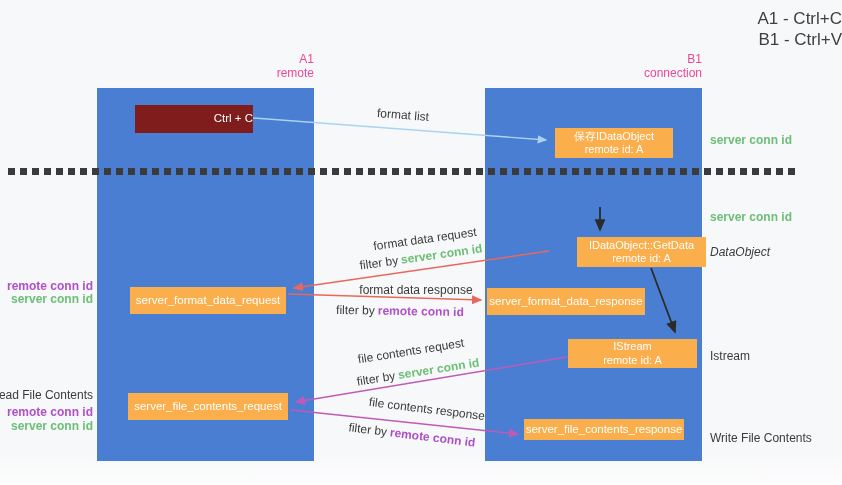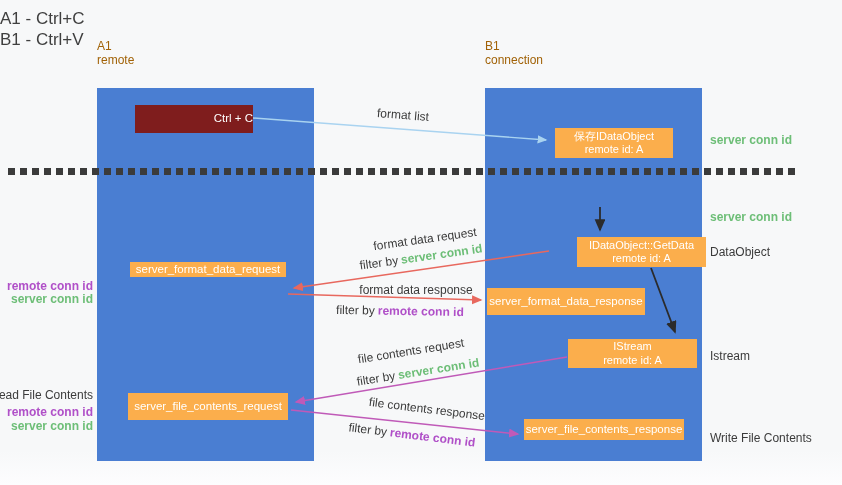--- a/index.html
+++ b/index.html
@@ -6,25 +6,25 @@
   body{
     width:842px;height:485px;
     font-family:"Liberation Sans","DejaVu Sans",sans-serif;
     background:linear-gradient(#f7f8f9 0%, #f7f8f9 93%, #fdfdfe 100%);
     position:relative;overflow:hidden;
     color:#3b3b3b;
   }
   .stage{position:absolute;left:0;top:0;width:842px;height:485px;}
   .title{
     position:absolute;left:0;top:8px;width:842px;
-    text-align:left;font-size:17px;line-height:21px;color:#3f3f3f;
+    text-align:right;font-size:17px;line-height:21px;color:#3f3f3f;
   }
   .col-header{
-    position:absolute;top:39px;width:217px;text-align:left;
-    font-size:12px;line-height:14px;color:#a16207;
+    position:absolute;top:52px;width:217px;text-align:right;
+    font-size:12px;line-height:14px;color:#ec4899;
   }
   .lifeline{
     position:absolute;top:88px;width:217px;height:373px;
     background:#4a7ed2;
   }
   .node{
     position:absolute;display:flex;flex-direction:column;
     align-items:center;justify-content:center;
     color:#fff;font-size:11.5px;line-height:13.5px;text-align:center;
     box-sizing:border-box;
@@ -81,21 +81,21 @@
     <div>保存IDataObject</div>
     <div>remote id: A</div>
   </div>
 
 
   <div class="node orange" style="left:549px;top:237px;width:129px;height:30px;font-size:11px;margin-left:28px;">
     <div>IDataObject::GetData</div>
     <div>remote id: A</div>
   </div>
 
-  <div class="node orange" style="left:130px;top:262px;width:156px;height:15px;">
+  <div class="node orange" style="left:130px;top:287px;width:156px;height:27px;">
     <div>server_format_data_request</div>
   </div>
 
   <div class="node orange" style="left:487px;top:288px;width:158px;height:27px;">
     <div>server_format_data_response</div>
   </div>
 
   <div class="node orange" style="left:568px;top:339px;width:129px;height:29px;font-size:11px;">
     <div>IStream</div>
     <div>remote id: A</div>
@@ -160,17 +160,17 @@
   </div>
 
   <div class="side-label left-side bold purple-text" style="top:279px;">remote conn id</div>
   <div class="side-label left-side bold green-text" style="top:292px;">server conn id</div>
   <div class="side-label left-side" style="top:388px;">Read File Contents</div>
   <div class="side-label left-side bold purple-text" style="top:405px;">remote conn id</div>
   <div class="side-label left-side bold green-text" style="top:419px;">server conn id</div>
 
   <div class="side-label right-side bold green-text" style="top:133px;">server conn id</div>
   <div class="side-label right-side bold green-text" style="top:210px;">server conn id</div>
-  <div class="side-label right-side" style="top:245px;">DataObject</div>
+  <div class="side-label right-side" style="top:245px;font-style:italic;">DataObject</div>
   <div class="side-label right-side" style="top:349px;">Istream</div>
   <div class="side-label right-side" style="top:431px;">Write File Contents</div>
 
 </div>
 
 </body></html>

